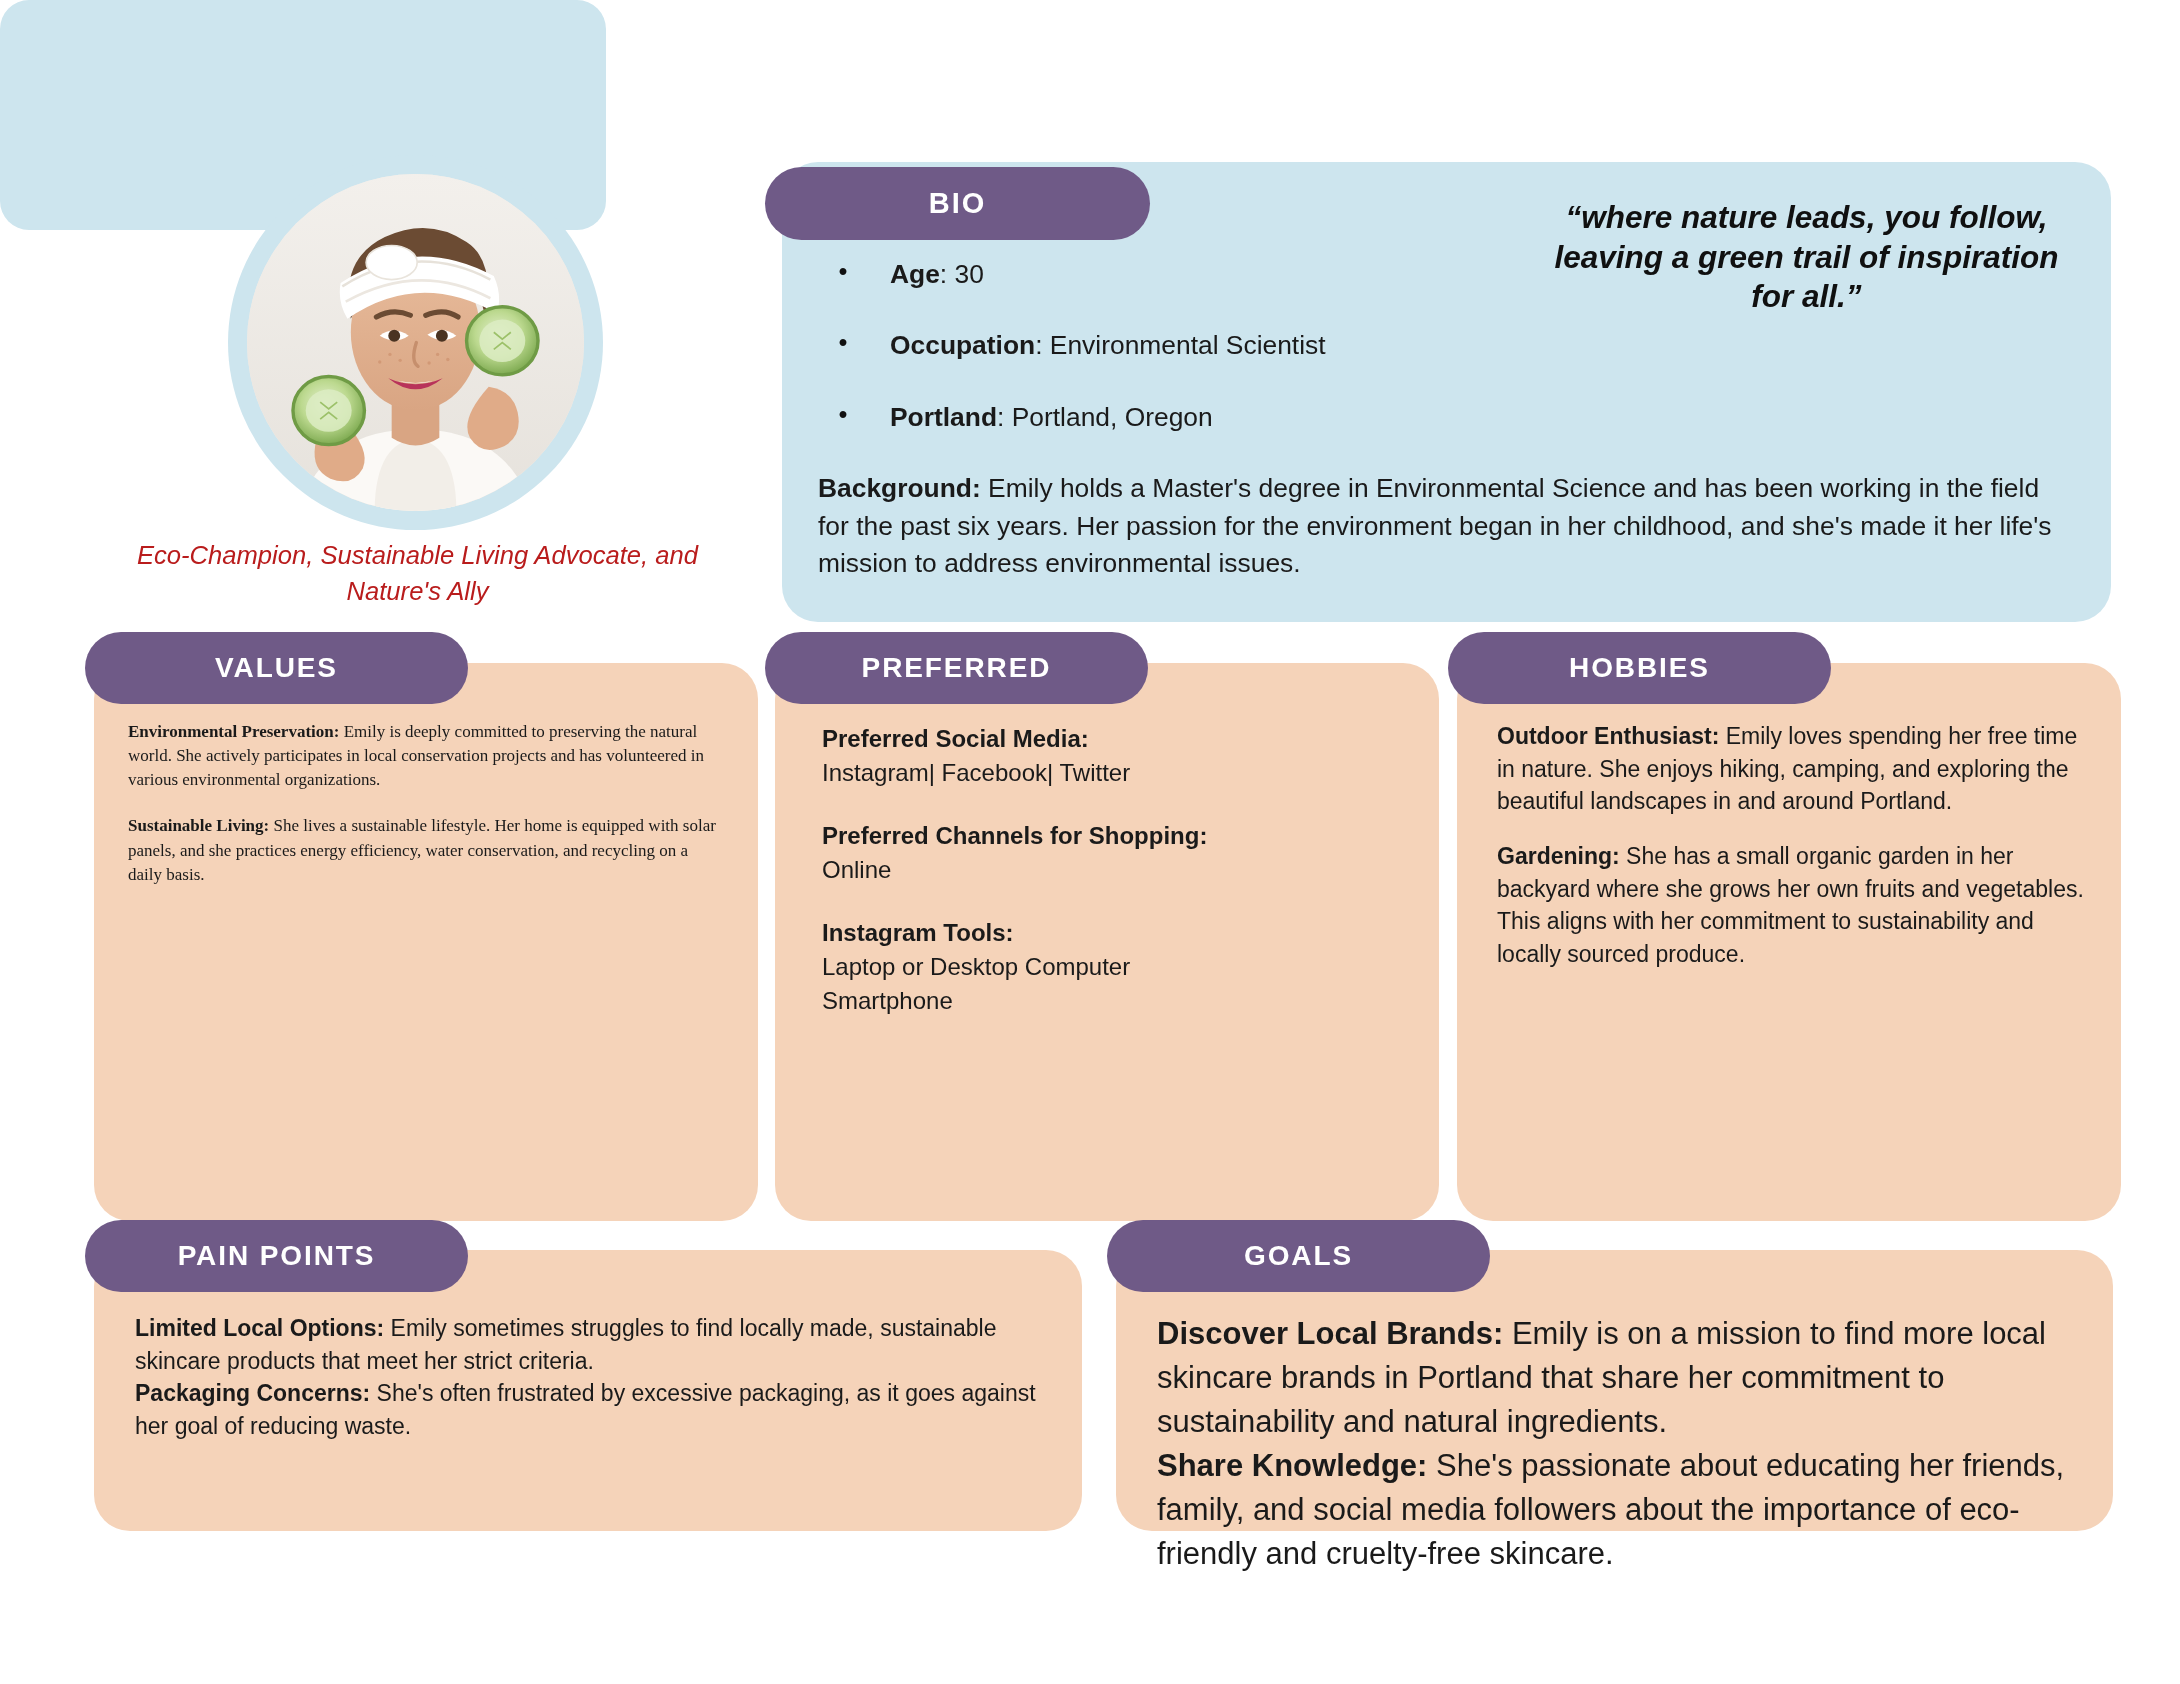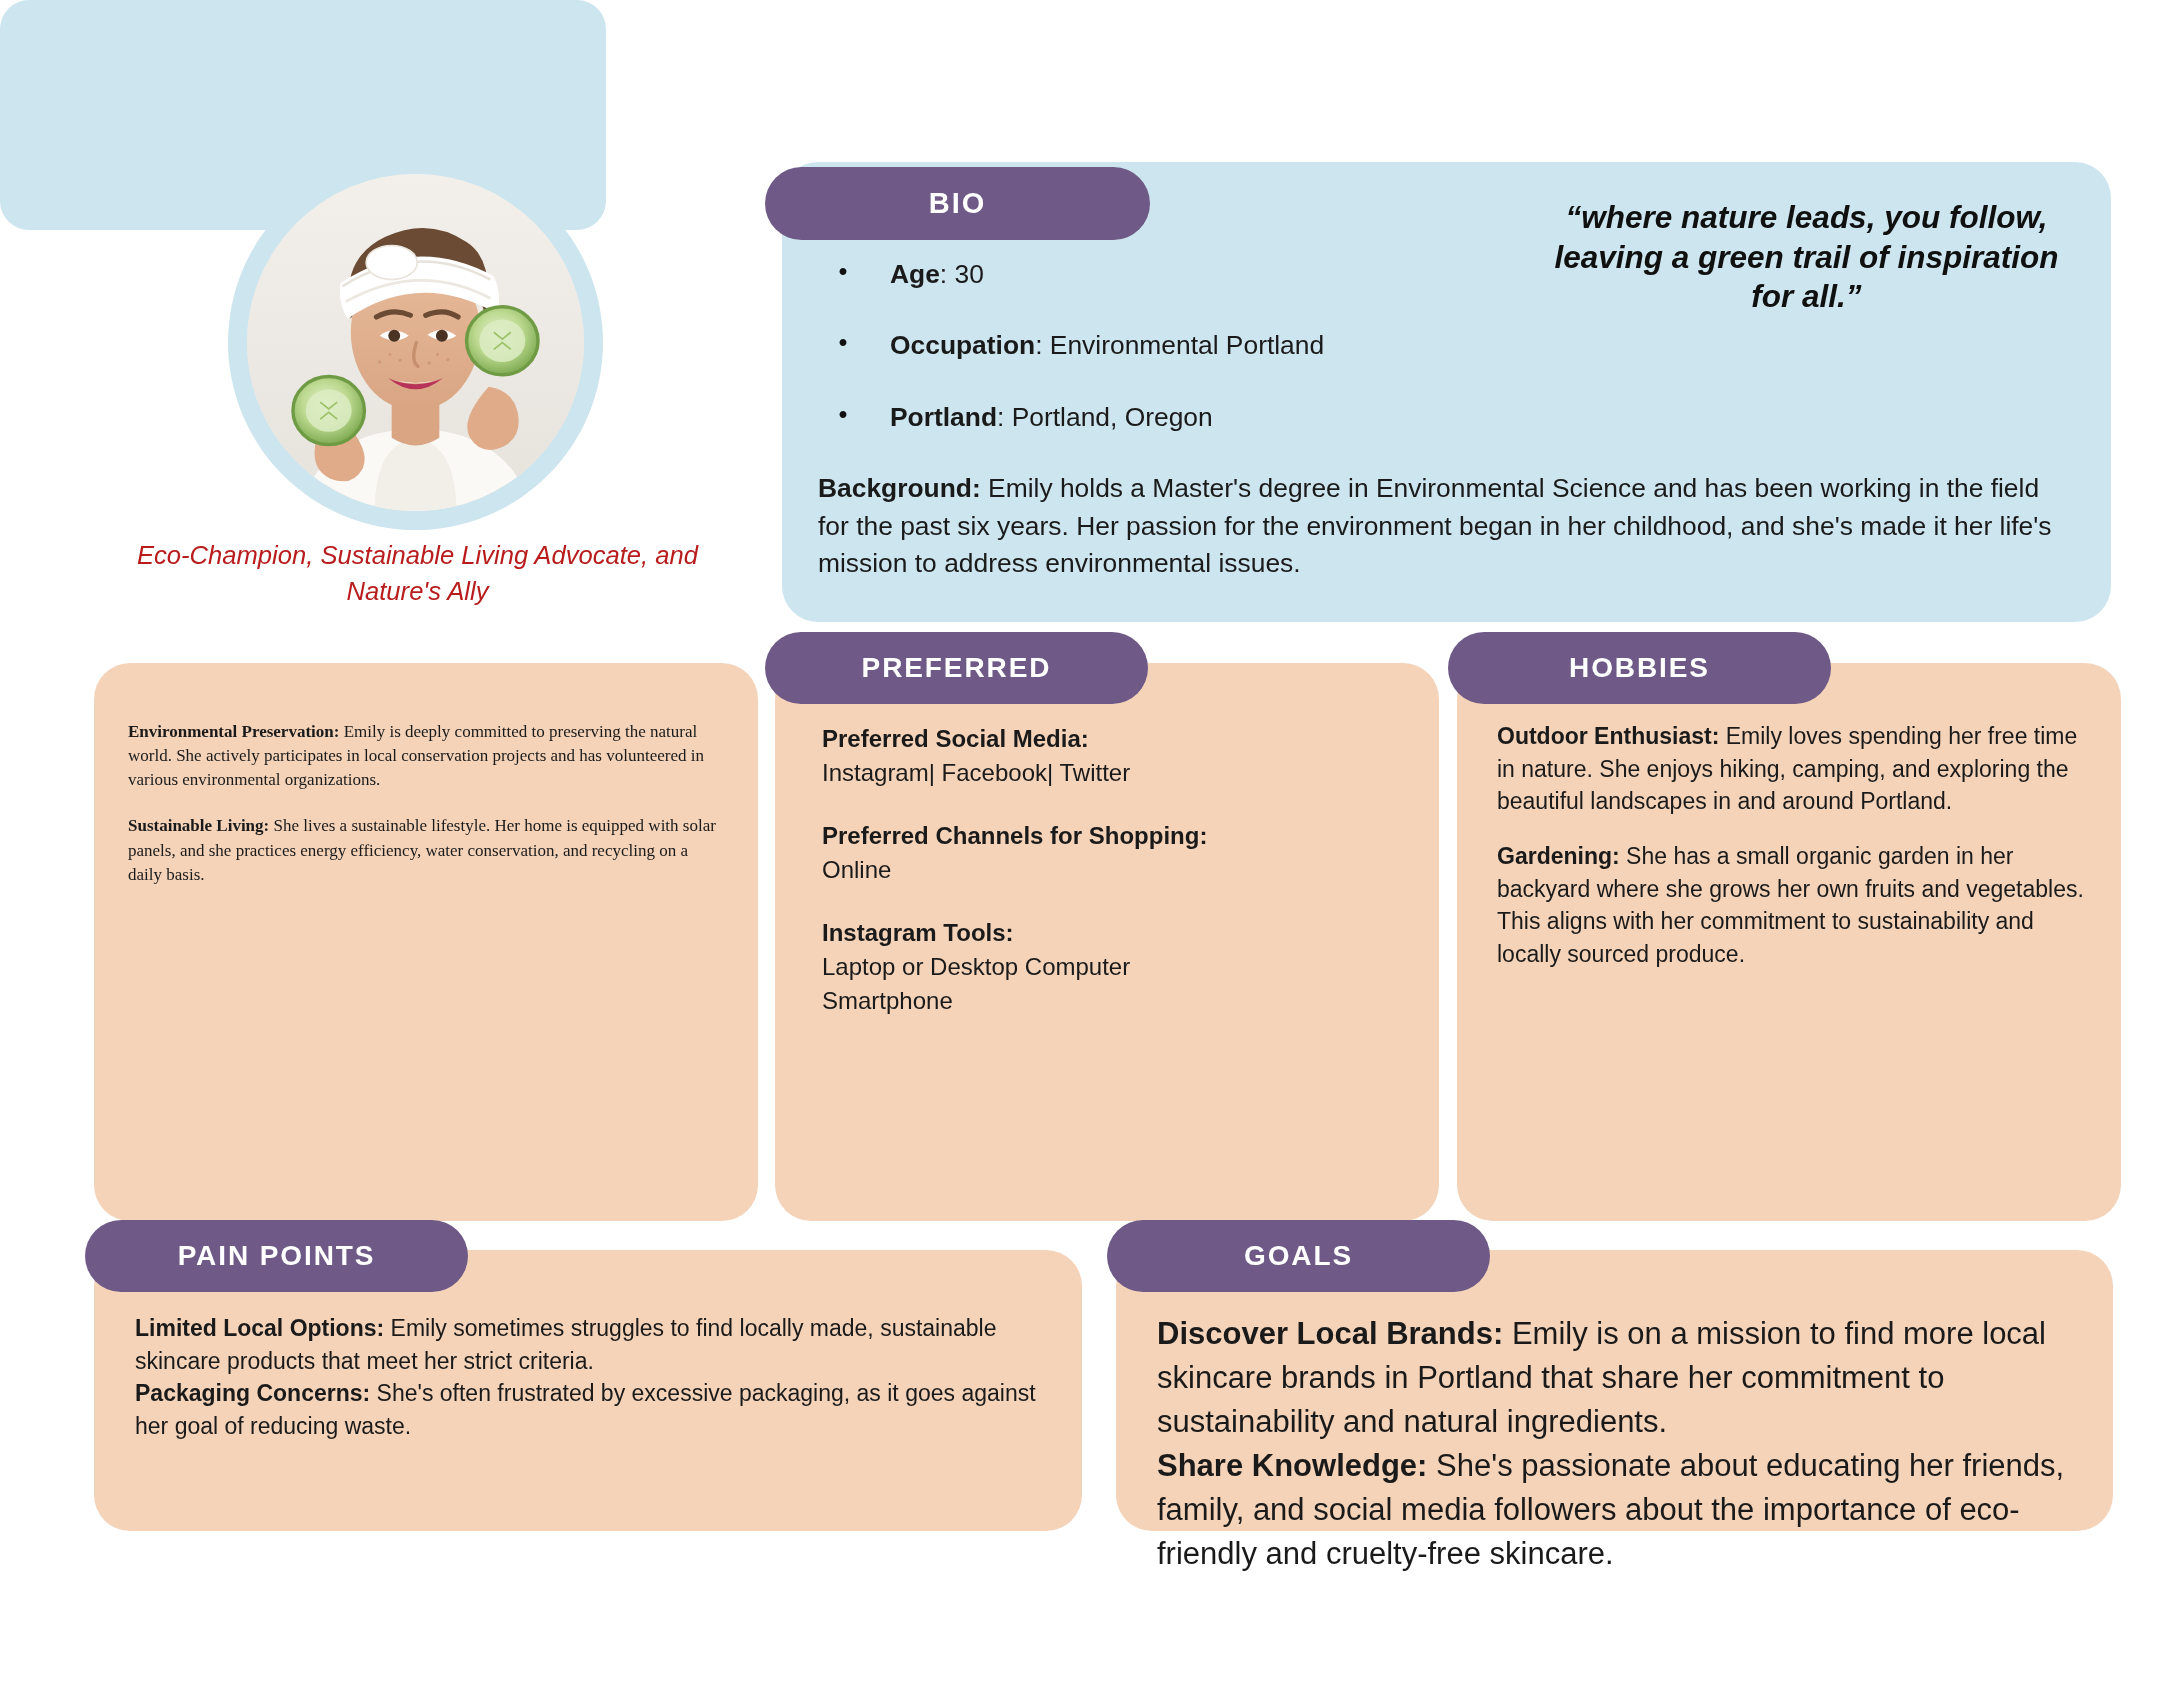--- a/index.html
+++ b/index.html
@@ -247,30 +247,31 @@
   </div>
 
   <div class="avatar-caption">Eco-Champion, Sustainable Living Advocate, and Nature's Ally</div>
 
   <div class="card blue" id="bio-card"></div>
   <div class="pill" id="bio-pill">BIO</div>
 
   <div class="card-body" id="bio-body">
     <ul class="bio-list">
       <li><b>Age</b><span>: 30</span></li>
-      <li><b>Occupation</b><span>: Environmental Portland</span></li>
+      <li><b>Occupation</b><span>: Environmental Scientist</span></li>
       <li><b>Portland</b><span>: Portland, Oregon</span></li>
     </ul>
     <div class="bio-background"><b>Background:</b><span> Emily holds a Master's degree in Environmental Science and has been working in the field for the past six years. Her passion for the environment began in her childhood, and she's made it her life's mission to address environmental issues.</span></div>
   </div>
 
   <div id="quote-card"></div>
   <div id="quote-text">“where nature leads, you follow, leaving a green trail of inspiration for all.”</div>
 
   <div class="card peach" id="values-card"></div>
+  <div class="pill" id="values-pill">VALUES</div>
   <div class="card-body" id="values-body">
     <p class="para"><b>Environmental Preservation:</b><span> Emily is deeply committed to preserving the natural world. She actively participates in local conservation projects and has volunteered in various environmental organizations.</span></p>
     <p class="para"><b>Sustainable Living:</b><span> She lives a sustainable lifestyle. Her home is equipped with solar panels, and she practices energy efficiency, water conservation, and recycling on a daily basis.</span></p>
   </div>
 
   <div class="card peach" id="preferred-card"></div>
   <div class="pill" id="preferred-pill">PREFERRED</div>
   <div class="card-body" id="preferred-body">
     <div class="kv">
       <span class="k">Preferred Social Media:</span>

